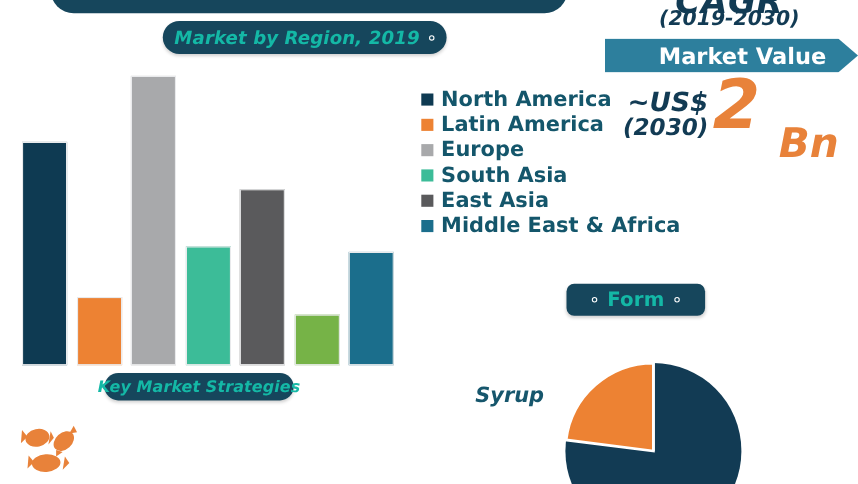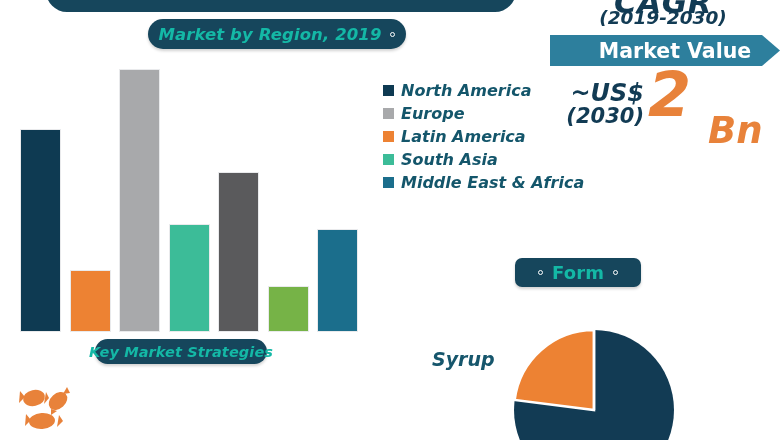--- a/index.html
+++ b/index.html
@@ -94,22 +94,21 @@
     align-items: center;
     gap: 7px;
     height: 20.5px;
   }
   .legend-swatch {
     width: 11px;
     height: 11px;
     flex: 0 0 auto;
   }
   .legend-label {
-    font-size: 16px;
-    font-style: italic;
+    font-size: 19px;
     font-weight: bold;
     color: #14566b;
     white-space: nowrap;
   }
 
   
   #cagr-title {
     position: absolute;
     left: 546px;
     top: -16px;
@@ -266,30 +265,34 @@
     <div class="bar" style="left: 267.5px; width: 39px; height: 43.52px; background: rgb(118, 179, 71);"></div>
     <div class="bar" style="left: 317px; width: 39px; height: 100.64px; background: rgb(27, 110, 140);"></div>
   </div>
 
   <div id="legend">
     <div class="legend-row">
       <span class="legend-swatch" style="background: rgb(14, 58, 82);"></span>
       <span class="legend-label">North America</span>
     </div>
     <div class="legend-row">
+      <span class="legend-swatch" style="background: rgb(237, 130, 51);"></span>
+      <span class="legend-label">Latin America</span>
+    </div>
+    <div class="legend-row">
       <span class="legend-swatch" style="background: rgb(168, 169, 171);"></span>
       <span class="legend-label">Europe</span>
     </div>
     <div class="legend-row">
-      <span class="legend-swatch" style="background: rgb(237, 130, 51);"></span>
-      <span class="legend-label">Latin America</span>
-    </div>
-    <div class="legend-row">
       <span class="legend-swatch" style="background: rgb(60, 188, 152);"></span>
       <span class="legend-label">South Asia</span>
+    </div>
+    <div class="legend-row">
+      <span class="legend-swatch" style="background: rgb(90, 90, 92);"></span>
+      <span class="legend-label">East Asia</span>
     </div>
     <div class="legend-row">
       <span class="legend-swatch" style="background: rgb(27, 110, 140);"></span>
       <span class="legend-label">Middle East &amp; Africa</span>
     </div>
   </div>
 
   <div id="cagr-title">CAGR</div>
   <div id="cagr-years">(2019-2030)</div>
 

